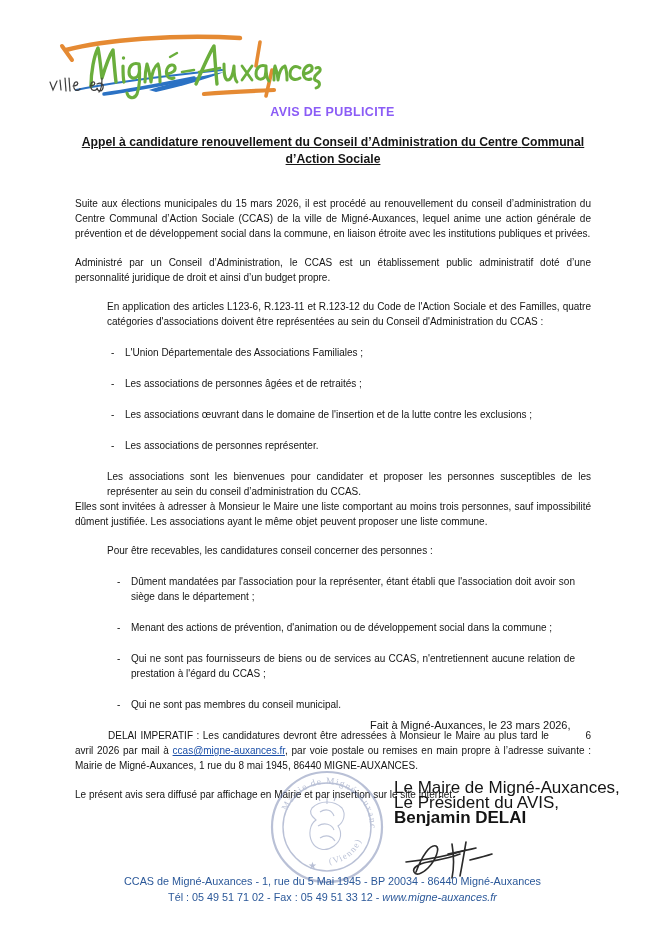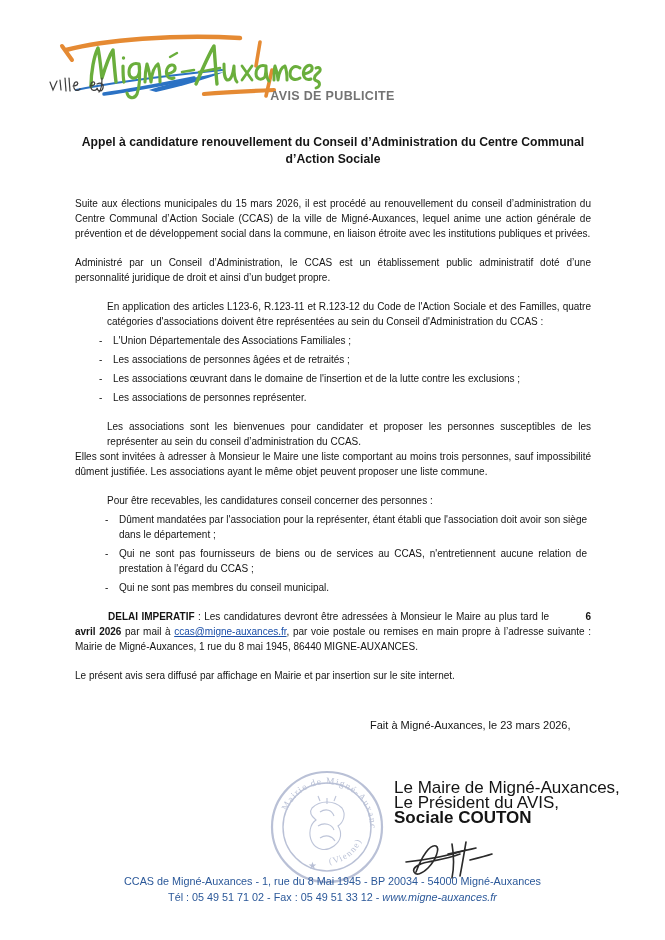--- a/index.html
+++ b/index.html
@@ -32,38 +32,39 @@
     top: 24px;
     width: 280px;
     height: 78px;
   }
   .logo-svg { display: block; width: 280px; height: 78px; }
 
   
   .avis-title {
     position: absolute;
     left: 0;
-    top: 89px;
+    top: 105px;
     width: 665px;
     text-align: center;
     font-size: 12.5px;
     font-weight: bold;
     letter-spacing: 0.35px;
-    color: #737373;
+    color: #8b5cf6;
   }
   .subtitle {
     position: absolute;
     left: 78px;
     top: 134px;
     width: 510px;
     text-align: center;
     font-size: 12.2px;
     font-weight: bold;
     line-height: 16.5px;
     color: #161616;
+    text-decoration: underline;
   }
 
   
   .body-area {
     position: absolute;
     left: 75px;
     top: 196px;
     width: 516px;
     font-size: 10px;
     line-height: 15px;
@@ -78,30 +79,30 @@
   ul.dash-list {
     list-style: none;
     margin: 0 0 14px 0;
     padding: 0 0 0 18px;
   }
   ul.dash-list.indent-more { padding-left: 24px; }
   ul.dash-list li {
     position: relative;
     padding-left: 16px;
     text-align: justify;
-    margin: 4px;
+    margin: 16px;
   }
   ul.dash-list li::before {
     content: "-";
     position: absolute;
     left: 2px;
     top: 0;
   }
 
-  .bold { font-weight: bold; padding-left: 33px; }
+  .bold { font-weight: normal; padding-left: 33px; }
   .email-link {
     color: #1b4fa8;
     text-decoration: underline;
   }
 
   
   .sig-date {
     position: absolute;
     left: 370px;
     top: 719px;
@@ -251,20 +252,21 @@
     </ul>
 
     <p class="para nospace">Les associations sont les bienvenues pour candidater et proposer les personnes susceptibles de les représenter au sein du conseil d’administration du CCAS.</p>
 
     <p class="para">Elles sont invitées à adresser à Monsieur le Maire une liste comportant au moins trois personnes, sauf impossibilité dûment justifiée. Les associations ayant le même objet peuvent proposer une liste commune.</p>
 
     <p class="para nospace">Pour être recevables, les candidatures conseil concerner des personnes :</p>
 
     <ul class="dash-list indent-more">
       <li>Dûment mandatées par l'association pour la représenter, étant établi que l'association doit avoir son siège dans le département ;</li>
+      <li>Menant des actions de prévention, d'animation ou de développement social dans la commune ;</li>
       <li>Qui ne sont pas fournisseurs de biens ou de services au CCAS, n'entretiennent aucune relation de prestation à l'égard du CCAS ;</li>
       <li>Qui ne sont pas membres du conseil municipal.</li>
     </ul>
 
     <p class="para">
       <span class="bold">DELAI IMPERATIF</span><span> : Les candidatures devront être adressées à Monsieur le Maire au plus tard le </span><span class="bold">6 avril 2026</span><span> par mail à </span><a href="#" class="email-link">ccas@migne-auxances.fr</a><span>, par voie postale ou remises en main propre à l’adresse suivante : Mairie de Migné-Auxances, 1 rue du 8 mai 1945, 86440 MIGNE-AUXANCES.</span>
     </p>
 
     <p class="para">Le présent avis sera diffusé par affichage en Mairie et par insertion sur le site internet.</p>
   </div>
@@ -295,35 +297,35 @@
       </text>
       <text x="40" y="101" font-family="'Liberation Serif', serif" font-size="10" fill="#5a6c9e">★</text>
     </svg>
   </div>
 
   <div class="sig-date">Fait à Migné-Auxances, le 23 mars 2026,</div>
 
   <div class="sig-block">
     <div>Le Maire de Migné-Auxances,</div>
     <div>Le Président du AVIS,</div>
-    <div class="sig-name">Sociale COUTON</div>
+    <div class="sig-name">Benjamin DELAI</div>
   </div>
 
   <div class="signature-mark">
     <svg viewBox="0 0 110 46" xmlns="http://www.w3.org/2000/svg">
       <g fill="none" stroke="#2a2a2a" stroke-width="1.6" stroke-linecap="round">
         <path d="M12 34 C 18 18, 26 6, 32 8 C 36 10, 32 22, 24 30 C 18 36, 12 38, 10 34
                  C 8 30, 14 26, 24 24 C 34 22, 46 20, 56 16"></path>
         <path d="M2 24 C 20 22, 44 18, 62 12"></path>
         <path d="M48 6 C 50 18, 50 30, 48 40"></path>
         <path d="M62 4 C 60 16, 58 28, 56 38"></path>
         <path d="M44 16 C 54 14, 64 12, 72 10"></path>
         <path d="M66 22 C 74 20, 82 18, 88 16"></path>
       </g>
     </svg>
   </div>
 
   <div class="footer">
-    <div>CCAS de Migné-Auxances - 1, rue du 8 Mai 1945 - BP 20034 - 54000 Migné-Auxances</div>
+    <div>CCAS de Migné-Auxances - 1, rue du 5 Mai 1945 - BP 20034 - 86440 Migné-Auxances</div>
     <div><span>Tél : 05 49 51 71 02 - Fax : 05 49 51 33 12 - </span><span class="url">www.migne-auxances.fr</span></div>
   </div>
 
 </div>
 
 </body></html>

